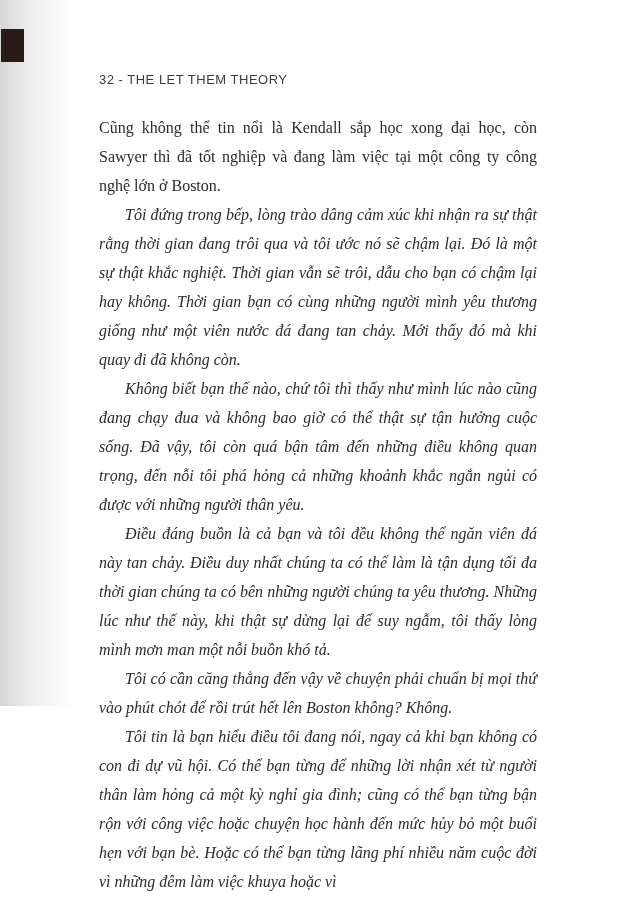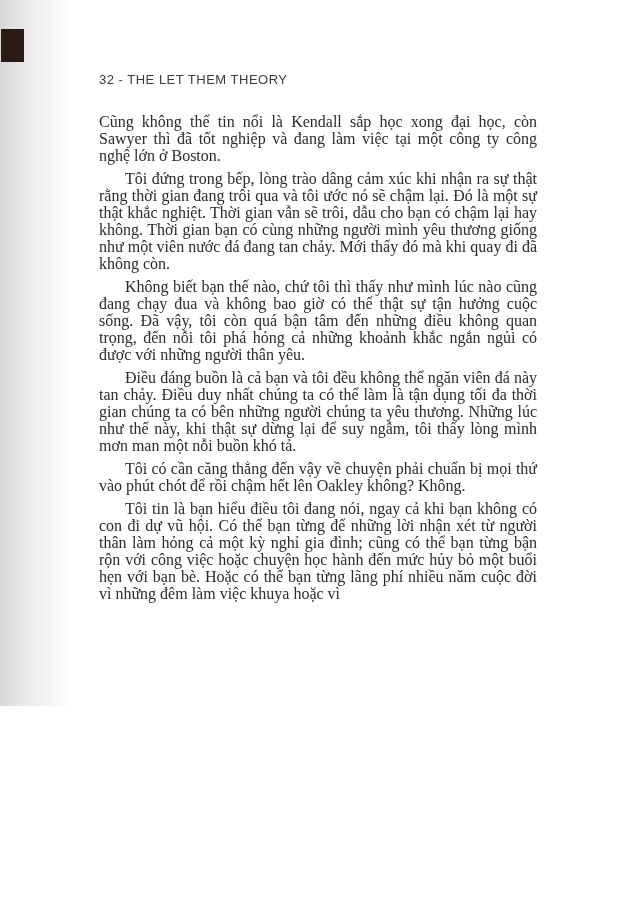--- a/index.html
+++ b/index.html
@@ -51,31 +51,31 @@
     color: var(--header-text, #3b3b3b);
     white-space: nowrap;
   }
   .page-body {
     position: absolute;
     left: 99px;
     top: 113px;
     width: 438px;
     font-family: "Liberation Serif", "DejaVu Serif", serif;
     font-size: 16px;
-    line-height: 17px;
+    line-height: 29px;
     color: var(--text, #2e2a27);
     text-align: justify;
     text-justify: inter-word;
   }
   .para {
     margin: 0;
     text-indent: 26px;
   }
   .para + .para {
-    margin-top: 6px;
+    font-style: italic;
   }
   .para.continued {
     text-indent: 0;
   }
 </style>
 </head>
 <body>
 
 <div class="page">
 
@@ -83,17 +83,17 @@
 
   <div class="bookmark-tab"></div>
 
   <div class="running-header">32 - THE LET THEM THEORY</div>
 
   <div class="page-body">
     <p class="para continued">Cũng không thể tin nổi là Kendall sắp học xong đại học, còn Sawyer thì đã tốt nghiệp và đang làm việc tại một công ty công nghệ lớn ở Boston.</p>
     <p class="para">Tôi đứng trong bếp, lòng trào dâng cảm xúc khi nhận ra sự thật rằng thời gian đang trôi qua và tôi ước nó sẽ chậm lại. Đó là một sự thật khắc nghiệt. Thời gian vẫn sẽ trôi, dẫu cho bạn có chậm lại hay không. Thời gian bạn có cùng những người mình yêu thương giống như một viên nước đá đang tan chảy. Mới thấy đó mà khi quay đi đã không còn.</p>
     <p class="para">Không biết bạn thế nào, chứ tôi thì thấy như mình lúc nào cũng đang chạy đua và không bao giờ có thể thật sự tận hưởng cuộc sống. Đã vậy, tôi còn quá bận tâm đến những điều không quan trọng, đến nỗi tôi phá hỏng cả những khoảnh khắc ngắn ngủi có được với những người thân yêu.</p>
     <p class="para">Điều đáng buồn là cả bạn và tôi đều không thể ngăn viên đá này tan chảy. Điều duy nhất chúng ta có thể làm là tận dụng tối đa thời gian chúng ta có bên những người chúng ta yêu thương. Những lúc như thế này, khi thật sự dừng lại để suy ngẫm, tôi thấy lòng mình mơn man một nỗi buồn khó tả.</p>
-    <p class="para">Tôi có cần căng thẳng đến vậy về chuyện phải chuẩn bị mọi thứ vào phút chót để rồi chậm hết lên Oakley không? Không.</p>
+    <p class="para">Tôi có cần căng thẳng đến vậy về chuyện phải chuẩn bị mọi thứ vào phút chót để rồi trút hết lên Boston không? Không.</p>
     <p class="para">Tôi tin là bạn hiểu điều tôi đang nói, ngay cả khi bạn không có con đi dự vũ hội. Có thể bạn từng để những lời nhận xét từ người thân làm hỏng cả một kỳ nghỉ gia đình; cũng có thể bạn từng bận rộn với công việc hoặc chuyện học hành đến mức hủy bỏ một buổi hẹn với bạn bè. Hoặc có thể bạn từng lãng phí nhiều năm cuộc đời vì những đêm làm việc khuya hoặc vì</p>
   </div>
 
 </div>
 
 </body></html>

